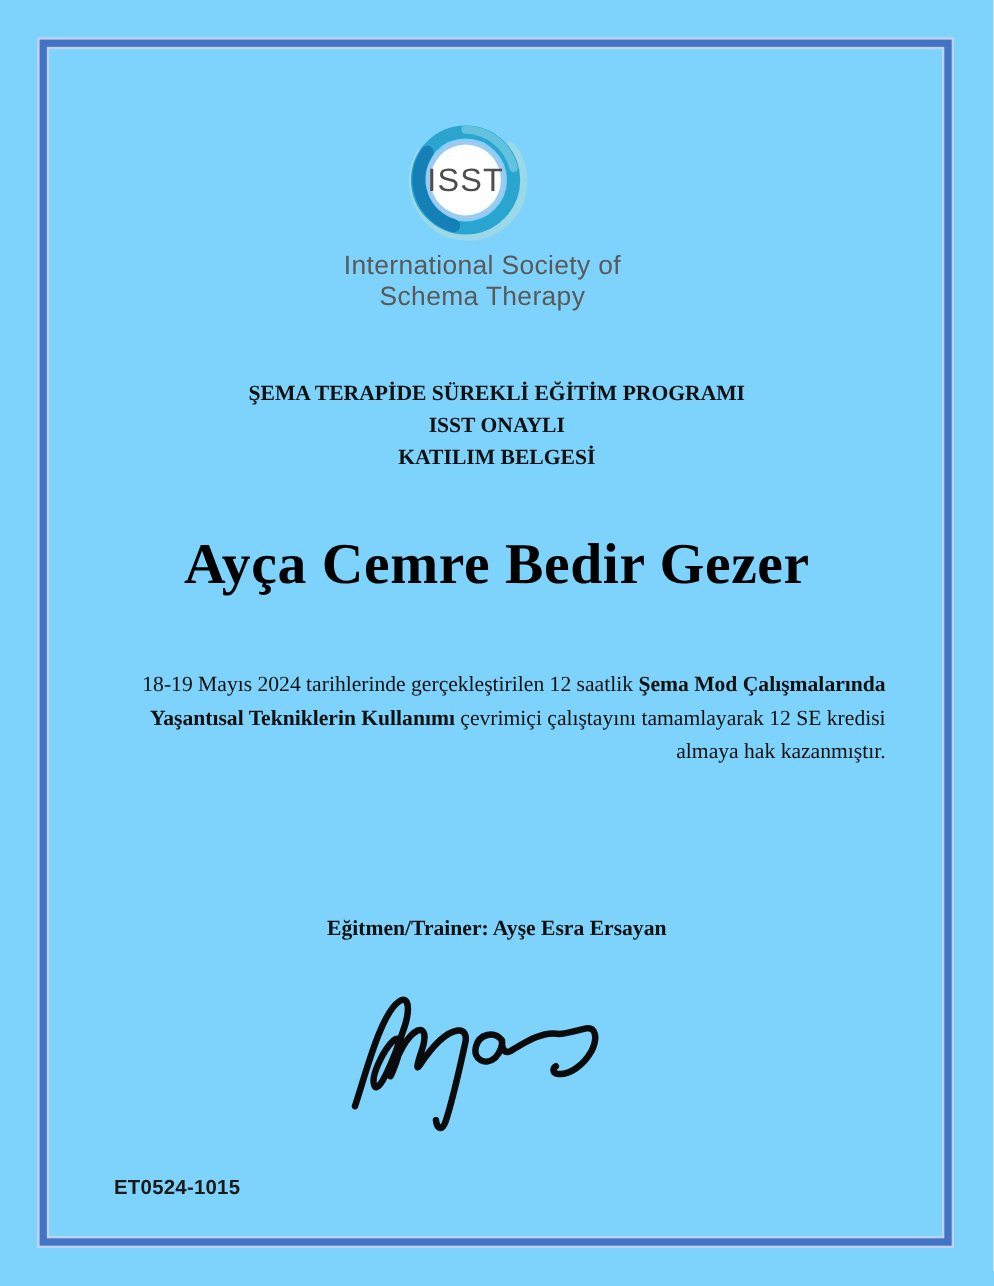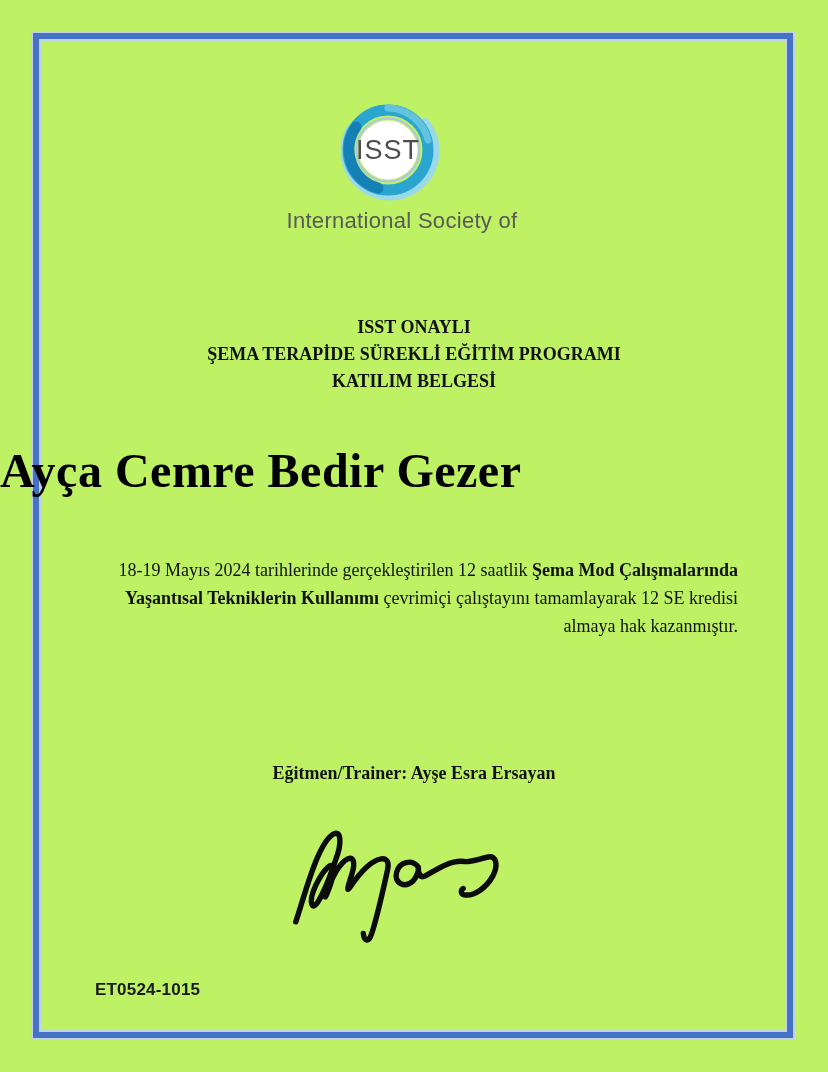--- a/index.html
+++ b/index.html
@@ -3,21 +3,21 @@
 <meta charset="utf-8">
 <style>
   * { margin: 0; padding: 0; box-sizing: border-box; }
   html, body { background: #ffffff; }
   body { font-family: "Liberation Serif", serif; }
 
   .page {
     position: relative;
     width: 828px;
     height: 1072px;
-    background: #bef264;
+    background: #7dd3fc;
     overflow: hidden;
   }
 
   .frame {
     position: absolute;
     left: 33px; top: 33px; right: 35px; bottom: 34px;
     border: 6px solid #4472C4;
     box-shadow: 0 0 0 2px #c3d1ee, inset 0 0 0 2px #c3d1ee;
     pointer-events: none;
   }
@@ -48,20 +48,21 @@
     font-weight: bold;
     font-size: 18px;
     line-height: 27px;
     color: #111111;
   }
 
   .recipient {
     position: absolute;
     left: 0; top: 442px;
     width: 828px;
+    text-align: center;
     font-weight: bold;
     font-size: 48px;
     line-height: 58px;
     color: #000000;
     letter-spacing: 0.5px;
   }
 
   .body-par {
     position: absolute;
     left: 50%;
@@ -129,25 +130,26 @@
 
       <circle cx="54" cy="54" r="31.5" fill="none" stroke="#AFC4E6" stroke-width="2"></circle>
 
       <circle cx="54" cy="54" r="29.5" fill="#ffffff"></circle>
       <text class="logo-monogram-text" x="54" y="63" text-anchor="middle">ISST</text>
     </svg>
   </div>
 
   <div class="org-name">
     <div>International Society of</div>
+    <div>Schema Therapy</div>
   </div>
 
   <div class="heading">
+    <div>ŞEMA TERAPİDE SÜREKLİ EĞİTİM PROGRAMI</div>
     <div>ISST ONAYLI</div>
-    <div>ŞEMA TERAPİDE SÜREKLİ EĞİTİM PROGRAMI</div>
     <div>KATILIM BELGESİ</div>
   </div>
 
   <div class="recipient">Ayça Cemre Bedir Gezer</div>
 
   <p class="body-par par-tr"><span>18-19 Mayıs 2024 tarihlerinde gerçekleştirilen 12 saatlik </span><b>Şema Mod Çalışmalarında Yaşantısal Tekniklerin Kullanımı</b><span> çevrimiçi çalıştayını tamamlayarak 12 SE kredisi almaya hak kazanmıştır.</span></p>
 
 
   <div class="trainer">Eğitmen/Trainer: Ayşe Esra Ersayan</div>
 

